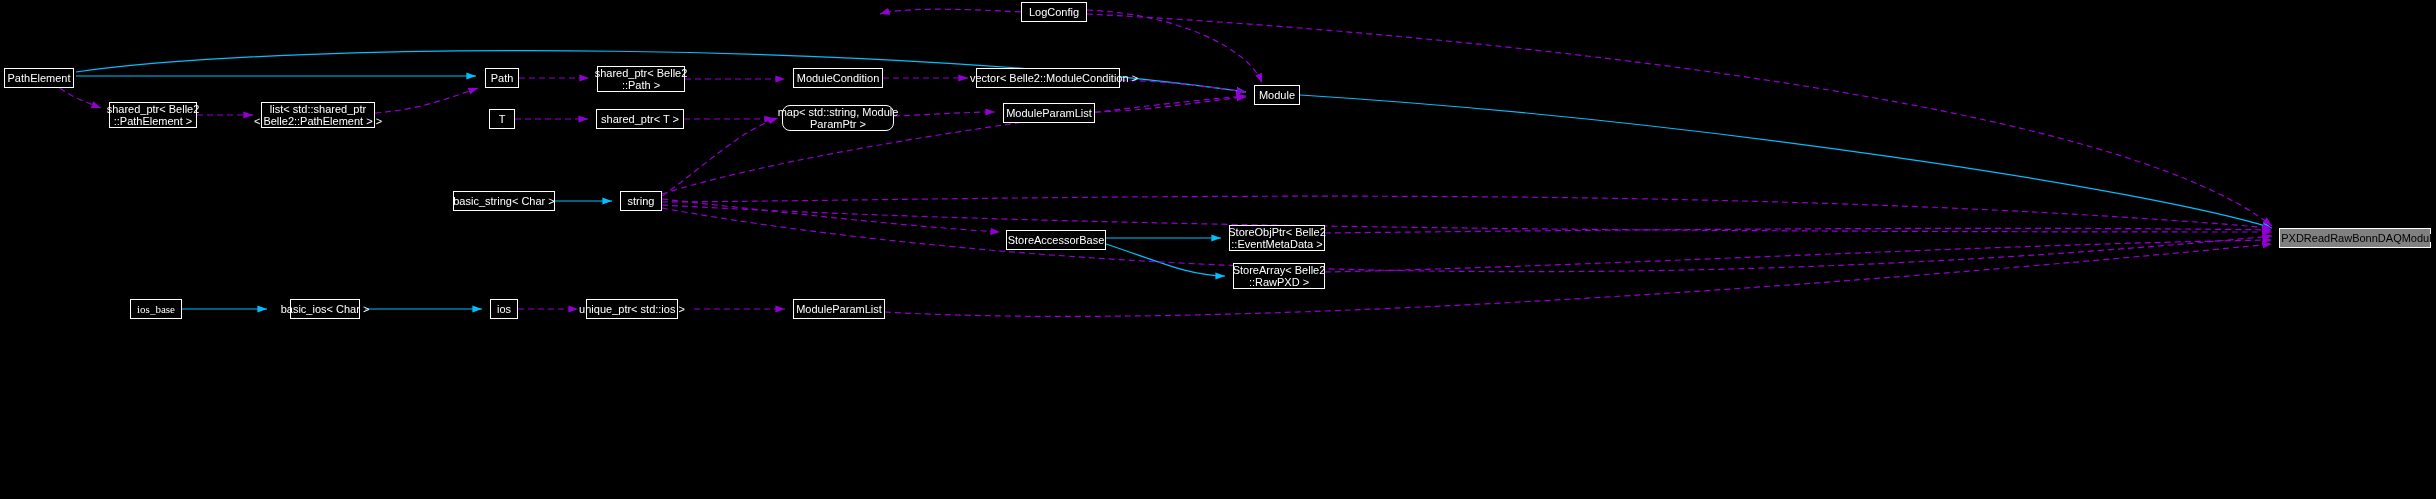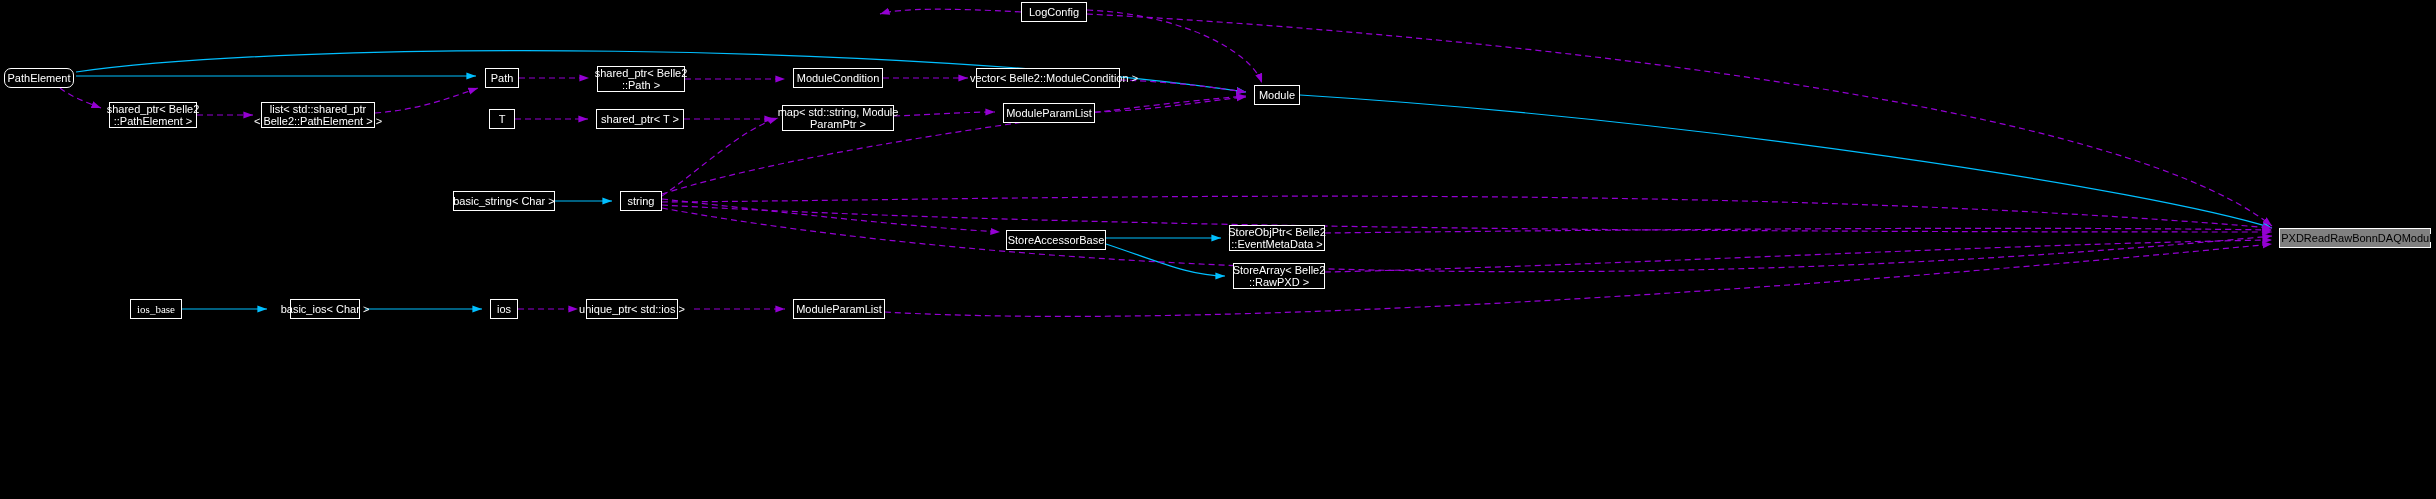--- a/index.html
+++ b/index.html
@@ -62,34 +62,34 @@
         <path d="M1325,233 C1600,230 2000,226 2272,230"></path>
         <path d="M1325,272 C1600,266 2000,244 2272,240"></path>
         <path d="M518,309 L578,309"></path>
         <path d="M694,309 L785,309"></path>
         <path d="M885,312 C1200,330 1800,290 2272,244"></path>
       </g>
     </g>
   </svg>
 
   <div class="node" style="left:1021px;top:2px;width:66px;height:20px;">LogConfig</div>
-  <div class="node" style="left:4px;top:68px;width:70px;height:20px;border-radius:7px;">PathElement</div>
+  <div class="node" style="left:4px;top:68px;width:70px;height:20px;">PathElement</div>
   <div class="node" style="left:485px;top:68px;width:34px;height:20px;">Path</div>
   <div class="node" style="left:597px;top:66px;width:88px;height:26px;">shared_ptr&lt; Belle2
 ::Path &gt;</div>
   <div class="node" style="left:793px;top:68px;width:90px;height:20px;">ModuleCondition</div>
   <div class="node" style="left:976px;top:68px;width:144px;height:20px;padding-left:15px;">vector&lt; Belle2::ModuleCondition &gt;</div>
   <div class="node" style="left:1254px;top:85px;width:46px;height:20px;">Module</div>
   <div class="node" style="left:109px;top:102px;width:88px;height:26px;">shared_ptr&lt; Belle2
 ::PathElement &gt;</div>
   <div class="node" style="left:261px;top:102px;width:114px;height:26px;">list&lt; std::shared_ptr
 &lt; Belle2::PathElement &gt; &gt;</div>
   <div class="node" style="left:489px;top:109px;width:26px;height:20px;">T</div>
   <div class="node" style="left:596px;top:109px;width:88px;height:20px;">shared_ptr&lt; T &gt;</div>
-  <div class="node" style="left:782px;top:105px;width:112px;height:26px;">map&lt; std::string, Module
+  <div class="node" style="left:782px;top:105px;width:112px;height:26px;border-radius:8px;">map&lt; std::string, Module
 ParamPtr &gt;</div>
   <div class="node" style="left:1003px;top:103px;width:92px;height:20px;">ModuleParamList</div>
   <div class="node" style="left:453px;top:191px;width:102px;height:20px;">basic_string&lt; Char &gt;</div>
   <div class="node" style="left:620px;top:191px;width:42px;height:20px;">string</div>
   <div class="node" style="left:1006px;top:230px;width:100px;height:20px;">StoreAccessorBase</div>
   <div class="node" style="left:1229px;top:225px;width:96px;height:26px;">StoreObjPtr&lt; Belle2
 ::EventMetaData &gt;</div>
   <div class="node" style="left:1233px;top:263px;width:92px;height:26px;">StoreArray&lt; Belle2
 ::RawPXD &gt;</div>
   <div class="node hl" style="left:2279px;top:228px;width:152px;height:20px;">PXDReadRawBonnDAQModule</div>

